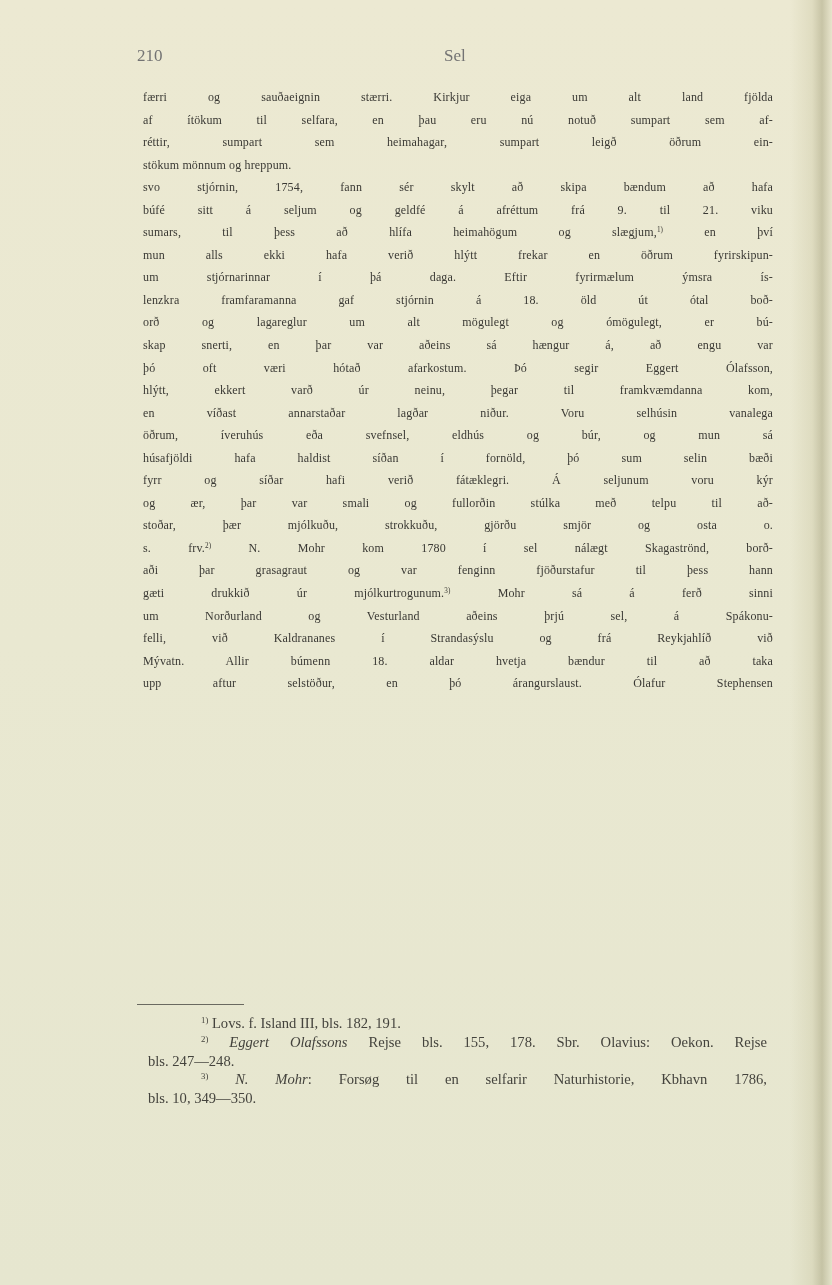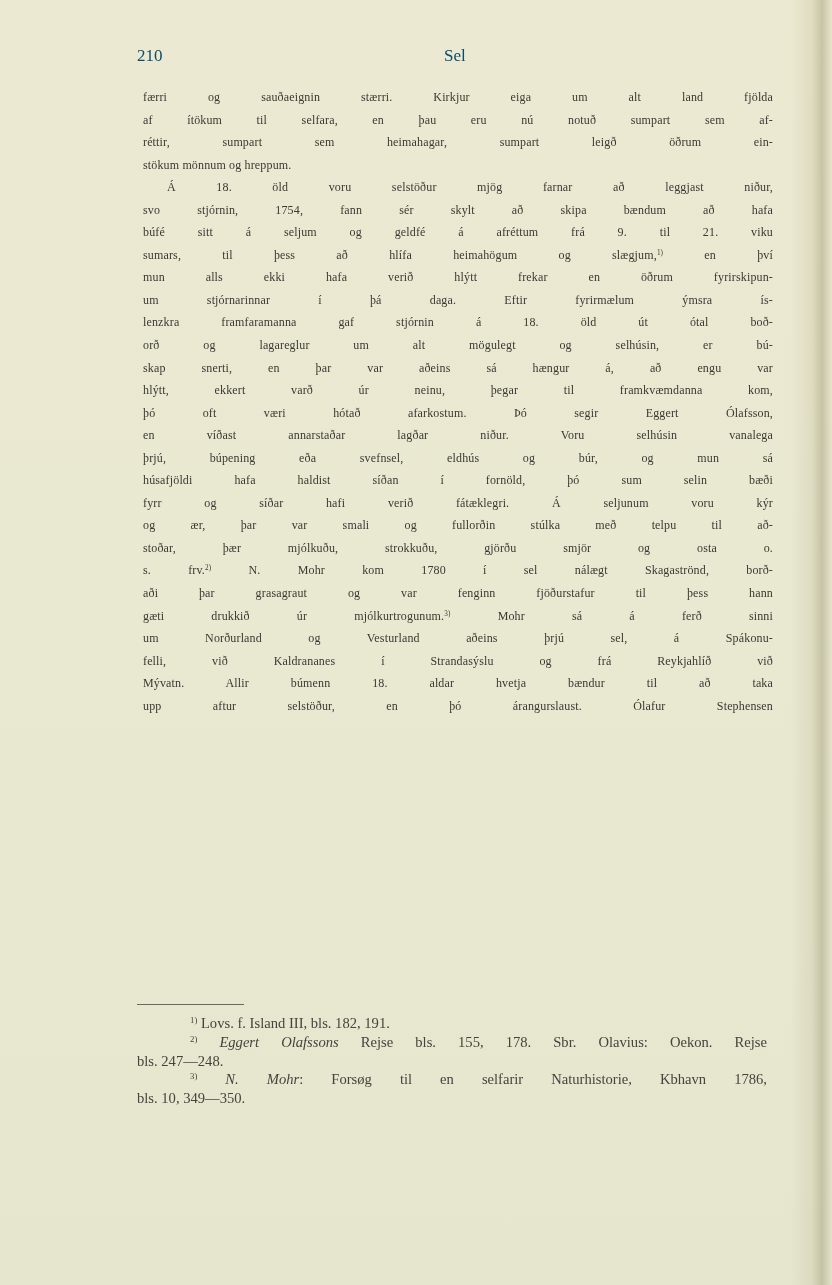--- a/index.html
+++ b/index.html
@@ -11,21 +11,21 @@
     color:#3a3934;
   }
   .page-bg {
     position:absolute; inset:0;
     background:
       linear-gradient(to right, rgba(255,255,255,0) 0px, rgba(255,255,255,0) 790px, rgba(200,196,160,0.35) 812px, rgba(170,166,130,0.55) 822px, rgba(225,222,195,0.4) 832px),
       linear-gradient(to bottom, #ece9d2 0%, #e9e8d1 50%, #e6e6cf 100%);
   }
   .header {
     position:absolute; top:46px; left:137px; width:630px; height:24px;
-    font-size:17px; color:#0c4a6e;
+    font-size:17px; color:#737373;
   }
   .page-number { position:absolute; left:0; top:0; }
   .running-head { position:absolute; left:307px; top:0; }
   .body-text {
     position:absolute; top:86px; left:143px; width:630px;
     font-size:12px; line-height:22.55px;
     letter-spacing:0.15px;
   }
   .line {
     display:block; white-space:nowrap;
@@ -35,54 +35,53 @@
   .line.last { text-align-last:left; }
   .line.indent { padding-left:24px; }
   .footnote-rule {
     position:absolute; top:1004px; left:137px; width:107px; height:1px;
     background:#6a6960;
   }
   .footnotes {
     position:absolute; top:1014px; left:137px; width:630px;
     font-size:14.6px; line-height:18.8px; color:#44433d;
   }
-  .fn-line { display:block; white-space:nowrap; height:18.8px; text-align:justify; text-align-last:justify; }
+  .fn-line { display:block; white-space:nowrap; height:18.8px; text-align:justify; text-align-last:justify;margin-left:11px; }
   .fn-line.last { text-align-last:left; }
   .fn-line.indent { padding-left:53px; }
   sup { font-size:0.6em; line-height:0; vertical-align:0.55em; }
   .it { font-style:italic; }
 </style>
 </head>
 <body>
 
 <div class="page-bg"></div>
 
 <div class="header">
   <span class="page-number">210</span>
   <span class="running-head">Sel</span>
 </div>
 
 <div class="body-text">
   <span class="line">færri og sauðaeignin stærri. Kirkjur eiga um alt land fjölda</span>
   <span class="line">af ítökum til selfara, en þau eru nú notuð sumpart sem af-</span>
   <span class="line">réttir, sumpart sem heimahagar, sumpart leigð öðrum ein-</span>
   <span class="line last">stökum mönnum og hreppum.</span>
-  <span class="line indent">Á 18. öld voru selstöður mjög farnar að leggjast niður,</span>
   <span class="line">svo stjórnin, 1754, fann sér skylt að skipa bændum að hafa</span>
   <span class="line">búfé sitt á seljum og geldfé á afréttum frá 9. til 21. viku</span>
   <span class="line"><span>sumars, til þess að hlífa heimahögum og slægjum,</span><sup>1)</sup><span> en því</span></span>
   <span class="line">mun alls ekki hafa verið hlýtt frekar en öðrum fyrirskipun-</span>
   <span class="line">um stjórnarinnar í þá daga. Eftir fyrirmælum ýmsra ís-</span>
   <span class="line">lenzkra framfaramanna gaf stjórnin á 18. öld út ótal boð-</span>
-  <span class="line">orð og lagareglur um alt mögulegt og selhúsin, er bú-</span>
+  <span class="line">orð og lagareglur um alt mögulegt og ómögulegt, er bú-</span>
   <span class="line">skap snerti, en þar var aðeins sá hængur á, að engu var</span>
+  <span class="line">þó oft væri hótað afarkostum. Þó segir Eggert Ólafsson,</span>
   <span class="line">hlýtt, ekkert varð úr neinu, þegar til framkvæmdanna kom,</span>
-  <span class="line">þó oft væri hótað afarkostum. Þó segir Eggert Ólafsson,</span>
   <span class="line">en víðast annarstaðar lagðar niður. Voru selhúsin vanalega</span>
-  <span class="line">þrjú, búpening eða svefnsel, eldhús og búr, og mun sá</span>
+  <span class="line">öðrum, íveruhús eða svefnsel, eldhús og búr, og mun sá</span>
   <span class="line">húsafjöldi hafa haldist síðan í fornöld, þó sum selin bæði</span>
   <span class="line">fyrr og síðar hafi verið fátæklegri. Á seljunum voru kýr</span>
   <span class="line">og ær, þar var smali og fullorðin stúlka með telpu til að-</span>
   <span class="line">stoðar, þær mjólkuðu, strokkuðu, gjörðu smjör og osta o.</span>
   <span class="line"><span>s. frv.</span><sup>2)</sup><span> N. Mohr kom 1780 í sel nálægt Skagaströnd, borð-</span></span>
   <span class="line">aði þar grasagraut og var fenginn fjöðurstafur til þess hann</span>
   <span class="line"><span>gæti drukkið úr mjólkurtrogunum.</span><sup>3)</sup><span> Mohr sá á ferð sinni</span></span>
   <span class="line">um Norðurland og Vesturland aðeins þrjú sel, á Spákonu-</span>
   <span class="line">felli, við Kaldrananes í Strandasýslu og frá Reykjahlíð við</span>
   <span class="line">Mývatn. Allir búmenn 18. aldar hvetja bændur til að taka</span>

